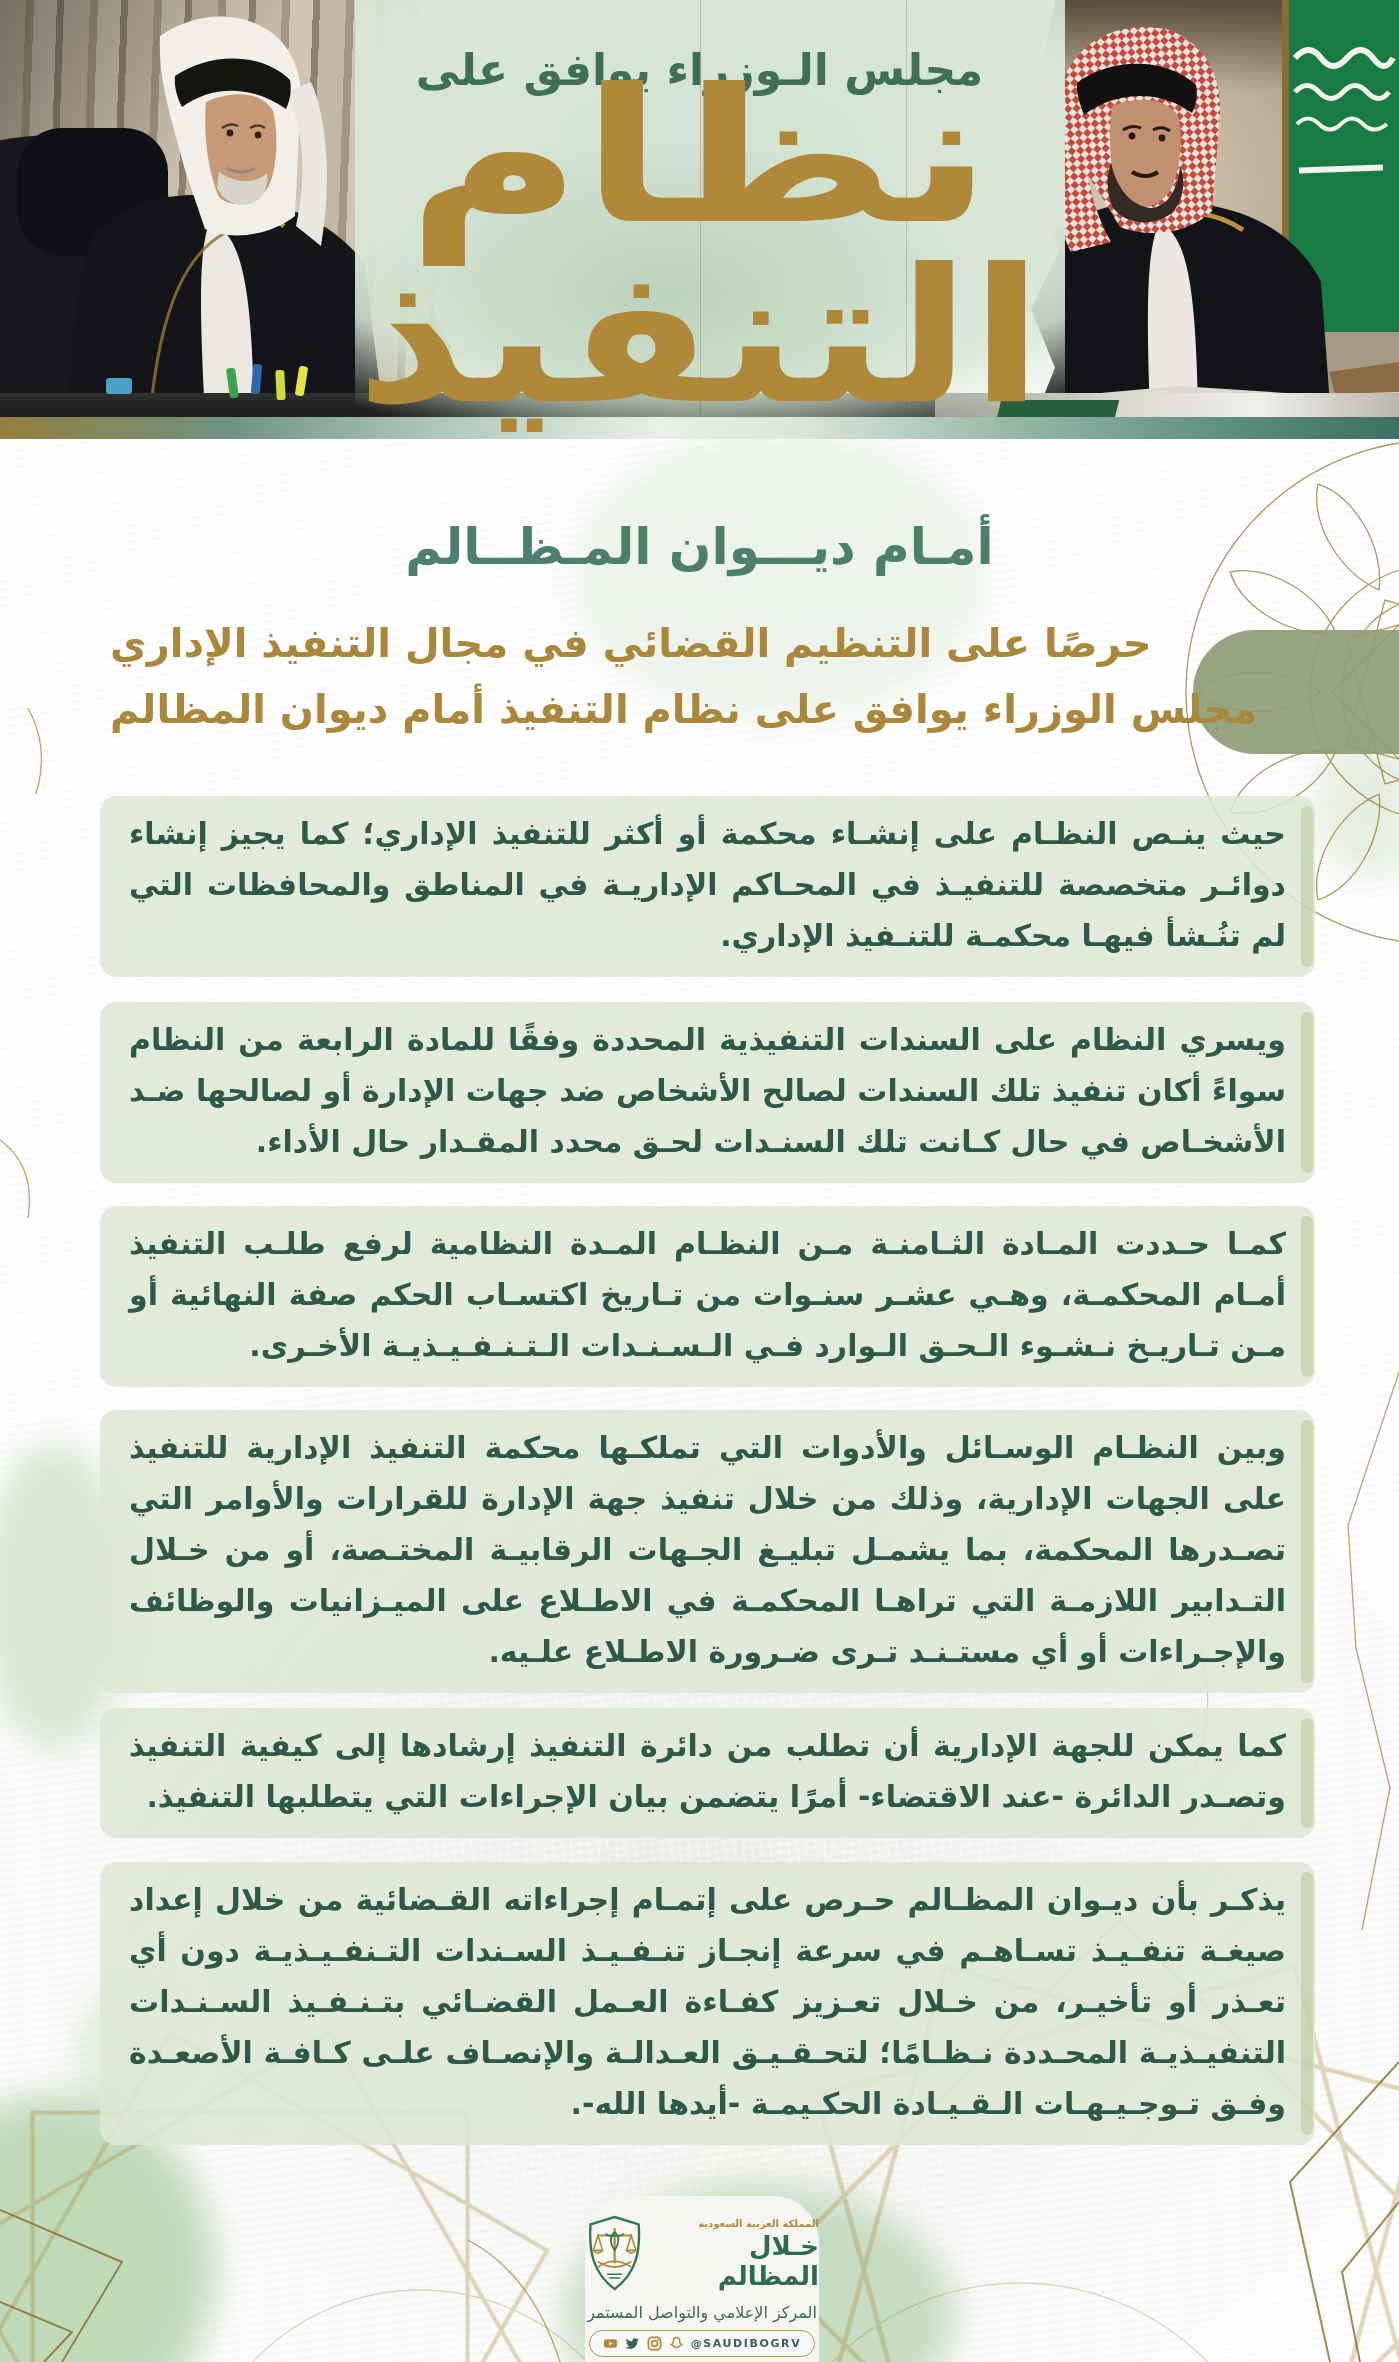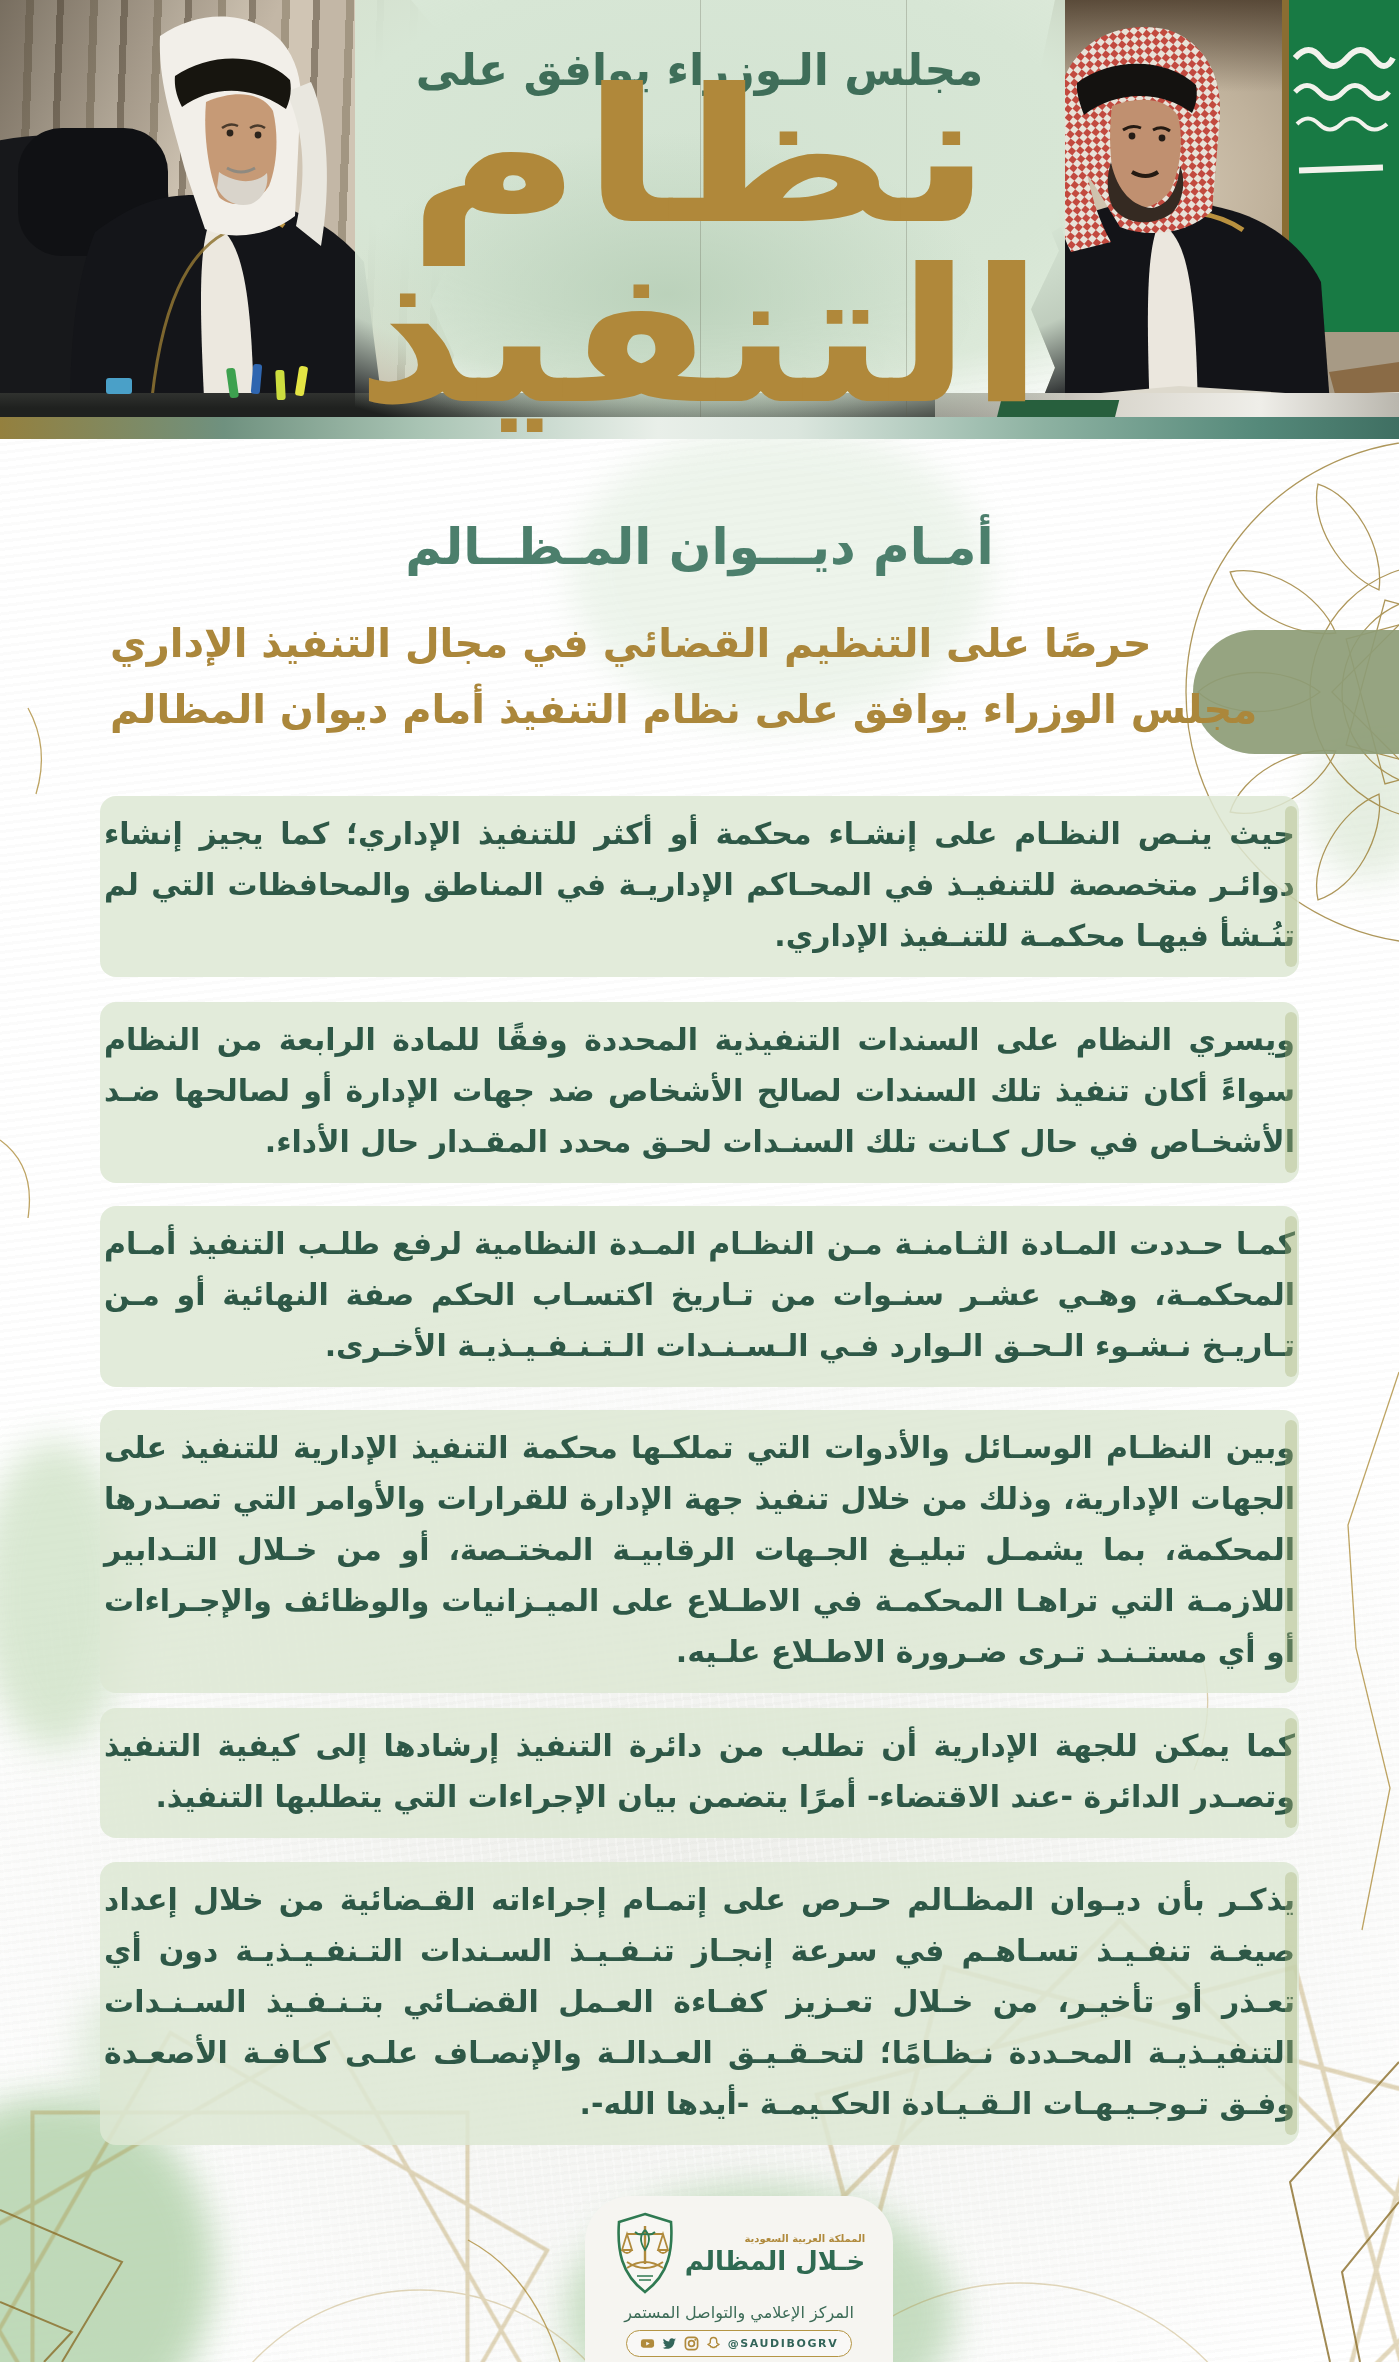--- a/index.html
+++ b/index.html
@@ -57,34 +57,34 @@
   .subtitle{position:absolute;left:0;right:0;top:518px;z-index:6;direction:rtl;text-align:center;
     font-size:50px;font-weight:bold;color:#4c7f6c;}
 
   
   .lead-tab{position:absolute;right:0;top:630px;width:206px;height:124px;z-index:2;
     background:rgba(141,156,118,.92);border-radius:62px 0 0 62px;}
   .lead{position:absolute;right:118px;left:110px;top:610px;z-index:3;direction:rtl;text-align:left;
     font-size:40px;font-weight:bold;color:#ab873b;line-height:66px;}
 
   
-  .para{position:absolute;left:100px;right:100px;margin:0;z-index:3;direction:rtl;
+  .para{position:absolute;left:100px;right:84px;margin:0;z-index:3;direction:rtl;
     text-align:justify;font-size:30px;font-weight:bold;color:#2e5847;line-height:51px;
-    background:rgba(221,231,212,.85);border-radius:16px;padding:12px 4px 16px;}
+    background:rgba(221,231,212,.85);border-radius:16px;padding:12px 29px 16px;}
   .para::after{content:"";position:absolute;right:2px;top:10px;bottom:10px;width:12px;
     background:rgba(168,180,120,.38);border-radius:8px;}
   .para.pp1{top:796px;}
   .para.pp2{top:1002px;}
   .para.pp3{top:1206px;}
   .para.pp4{top:1410px;}
   .para.pp5{top:1708px;}
   .para.pp6{top:1862px;}
 
   
-  .card{position:absolute;left:585px;top:2196px;width:308px;height:166px;z-index:4;
+  .card{position:absolute;left:585px;top:2196px;width:234px;height:166px;z-index:4;
     background:#f6f5f1;border-radius:46px 46px 0 0;text-align:center;}
   .logo-row{display:flex;align-items:center;justify-content:center;gap:8px;padding-top:16px;}
   .logo-text{direction:rtl;text-align:right;}
   .logo-small{font-size:10px;font-weight:bold;color:#b08a3c;letter-spacing:1px;}
   .logo-name{font-size:26px;font-weight:bold;color:#2f6a52;margin-top:2px;}
   .media-label{direction:rtl;font-size:16px;font-weight:normal;color:#3c6b57;margin-top:7px;}
   .pill{direction:ltr;display:inline-flex;align-items:center;gap:7px;margin-top:8px;
     border:1.5px solid #b59544;border-radius:16px;padding:5px 13px;background:rgba(255,255,255,.35);}
   .pill .ic{display:inline-flex;width:15px;height:15px;}
   .handle{font-size:11px;font-weight:bold;color:#33655a;letter-spacing:1.6px;}

